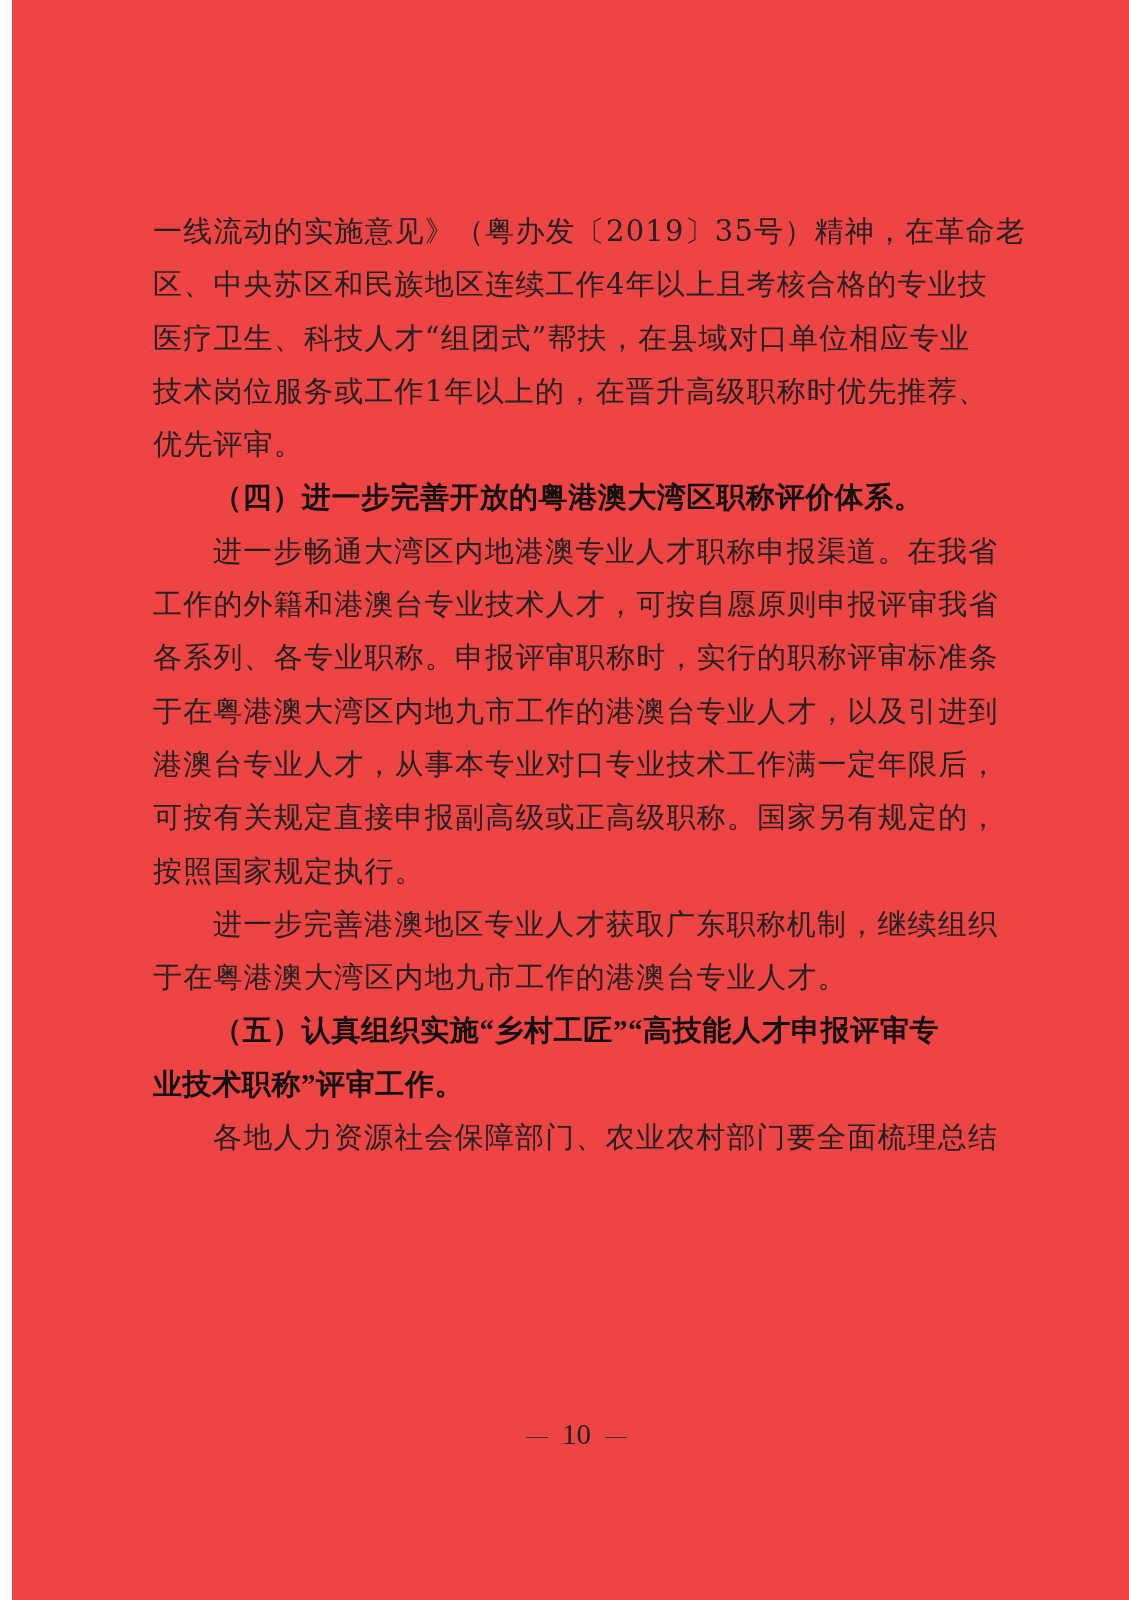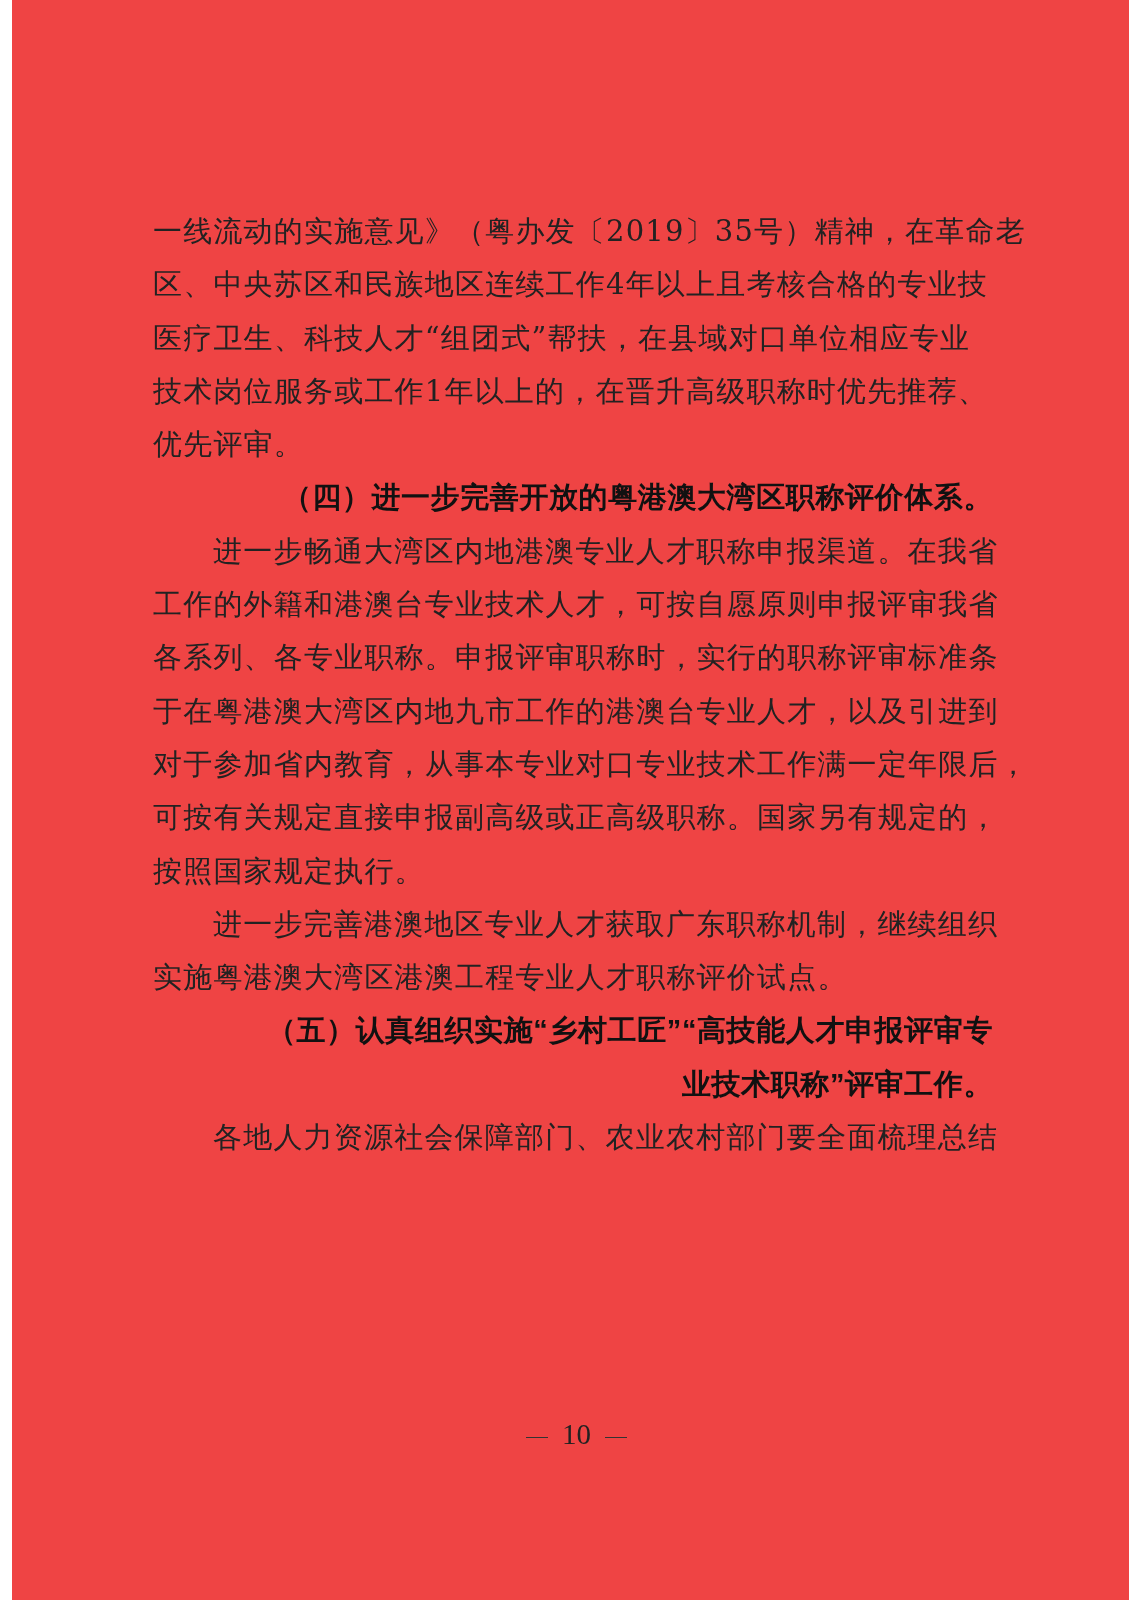--- a/index.html
+++ b/index.html
@@ -35,25 +35,24 @@
       font-size: 29px;
       letter-spacing: 1.2px;
       white-space: nowrap;
       color: #222222;
     }
     .line.indent {
       padding-left: 60px;
       font-family: Liberation Serif, serif;
     }
     .line.heading {
-      font-family: Liberation Sans, sans-serif;
+      font-family: Liberation Serif, serif;
       font-weight: bold;
       color: #111111;
       letter-spacing: 0.6px;
-      text-align: right;
     }
     .footer {
       position: absolute;
       left: 0;
       width: 1129px;
       top: 1418px;
       text-align: center;
       font-family: "Liberation Serif", "DejaVu Serif", serif;
       font-size: 29px;
       color: #222222;
@@ -75,25 +74,25 @@
     <div class="line">一线流动的实施意见》（粤办发〔2019〕35号）精神，在革命老</div>
     <div class="line">区、中央苏区和民族地区连续工作4年以上且考核合格的专业技</div>
     <div class="line">医疗卫生、科技人才“组团式”帮扶，在县域对口单位相应专业</div>
     <div class="line">技术岗位服务或工作1年以上的，在晋升高级职称时优先推荐、</div>
     <div class="line">优先评审。</div>
     <div class="line heading indent">（四）进一步完善开放的粤港澳大湾区职称评价体系。</div>
     <div class="line indent">进一步畅通大湾区内地港澳专业人才职称申报渠道。在我省</div>
     <div class="line">工作的外籍和港澳台专业技术人才，可按自愿原则申报评审我省</div>
     <div class="line">各系列、各专业职称。申报评审职称时，实行的职称评审标准条</div>
     <div class="line">于在粤港澳大湾区内地九市工作的港澳台专业人才，以及引进到</div>
-    <div class="line">对于参加省内教育，从事本专业对口专业技术工作满一定年限后，</div>
+    <div class="line">港澳台专业人才，从事本专业对口专业技术工作满一定年限后，</div>
     <div class="line">可按有关规定直接申报副高级或正高级职称。国家另有规定的，</div>
     <div class="line">按照国家规定执行。</div>
     <div class="line indent">进一步完善港澳地区专业人才获取广东职称机制，继续组织</div>
-    <div class="line">实施粤港澳大湾区港澳工程专业人才职称评价试点。</div>
+    <div class="line">于在粤港澳大湾区内地九市工作的港澳台专业人才。</div>
     <div class="line heading indent">（五）认真组织实施“乡村工匠”“高技能人才申报评审专</div>
     <div class="line heading">业技术职称”评审工作。</div>
     <div class="line indent">各地人力资源社会保障部门、农业农村部门要全面梳理总结</div>
   </div>
 
   <div class="footer">
     <span class="dash"></span><span>10</span><span class="dash"></span>
   </div>
 </div>
 

